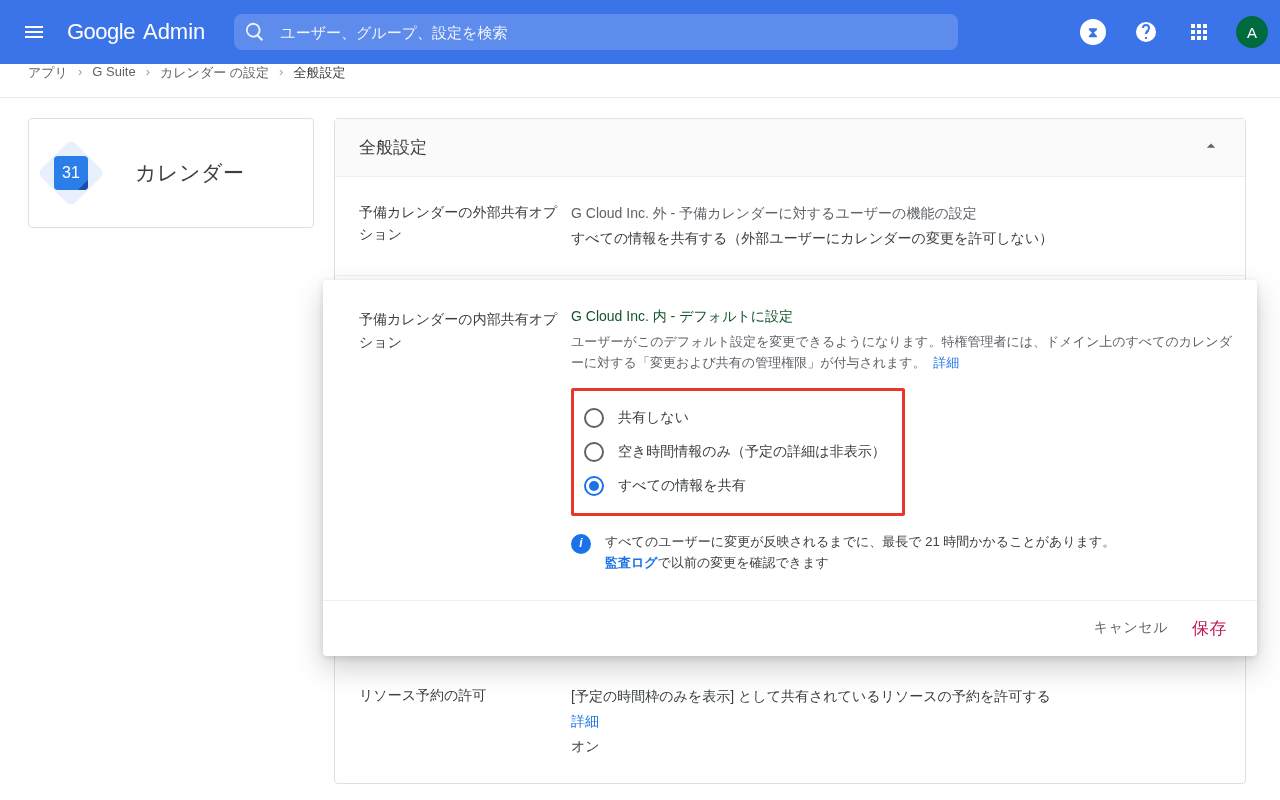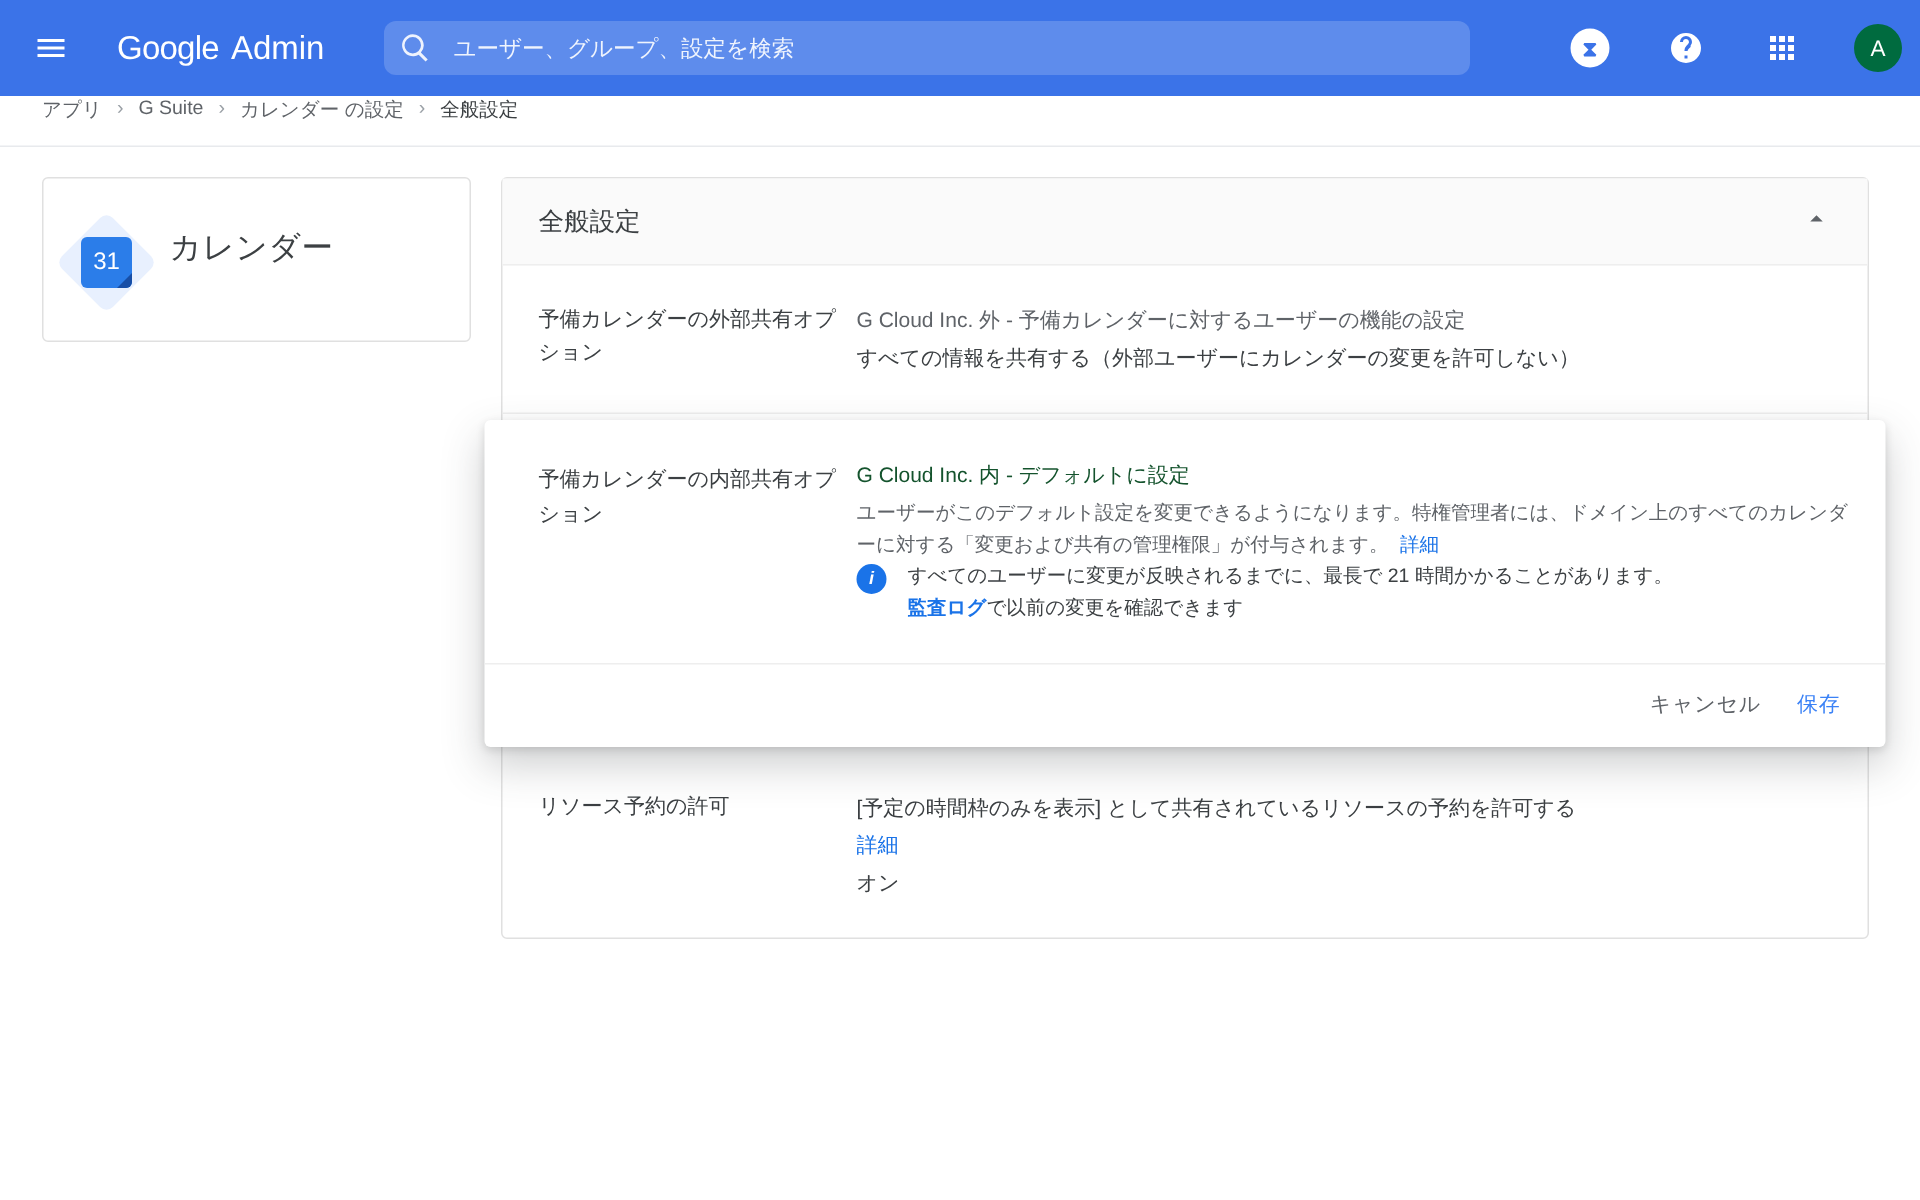--- a/index.html
+++ b/index.html
@@ -1,19 +1,19 @@
 <!DOCTYPE html>
 <html><head>
 <meta charset="utf-8">
 <style>
   * { box-sizing: border-box; margin: 0; padding: 0; font-family: "Helvetica Neue", Arial, "Hiragino Kaku Gothic ProN", "Hiragino Sans", Meiryo, sans-serif; }
   body { width: 1280px; height: 800px; overflow: hidden; background: #fff; color: #202124; font-size: 14px; }
 
   
-  .appbar { height: 64px; background: #3b73e8; display: flex; align-items: center; padding: 0 12px 0 10px; gap: 20px; }
+  .appbar { height: 64px; background: #3b73e8; display: flex; align-items: center; padding: 0 12px 0 10px; gap: 9px; }
   .menu-btn { width: 48px; height: 48px; display:flex; align-items:center; justify-content:center; cursor:pointer; }
   .menu-btn svg { width:24px; height:24px; fill:#fff; }
   .logo-wrap { display:flex; align-items:baseline; gap:2px; margin-right: 20px; }
   .logo-google { font-family: "Product Sans", Arial, sans-serif; font-size: 22px; font-weight: 400; color:#fff; letter-spacing: -0.5px; }
   .logo-admin  { font-size: 22px; font-weight: 400; color:#fff; margin-left:6px; }
   .search-box { flex: 0 0 724px; height: 36px; background: rgba(255,255,255,0.18); border-radius: 8px; display:flex; align-items:center; padding: 0 10px; }
   .search-box svg { width:22px; height:22px; fill:#fff; opacity:0.9; margin-right: 14px; }
   .search-inp { flex:1; border:none; background:transparent; font-size:15px; color:#fff; outline:none; }
   .search-inp::placeholder { color: rgba(255,255,255,0.9); }
   .appbar-spacer { flex:1; }
@@ -24,21 +24,21 @@
 
   
   .crumb-bar { height: 34px; display:flex; align-items:flex-start; padding: 0 18px 12px 28px; gap:10px; font-size:13px; color:#5f6368; border-bottom:1px solid #e8eaed; }
   .crumb-link { color:#5f6368; cursor:pointer; }
   .crumb-sep  { color:#9aa0a6; }
   .crumb-cur  { color:#3c4043; font-weight:500; }
 
   
   .main { display:flex; padding: 20px 0 0 28px; gap:20px; height: calc(100% - 98px); background:#fff; }
 
-  .sidecard { width: 286px; background:#fff; border:1px solid #e0e0e0; border-radius:4px; padding: 32px 18px; display:flex; gap:18px; height:110px; }
+  .sidecard { width: 286px; background:#fff; border:1px solid #e0e0e0; border-radius:4px; padding: 20px 18px; display:flex; align-items:center; gap:40px; height:110px; }
   .cal-icon { width:48px; height:48px; position:relative; }
   .cal-icon .diamond { position:absolute; inset:0; transform:rotate(45deg); background:#e8f0fe; border-radius:6px; }
   .cal-icon .square  { position:absolute; width:34px; height:34px; left:7px; top:7px; background:#2b7de9; border-radius:4px; display:flex; align-items:center; justify-content:center; color:#fff; font-size:16px; font-weight:500; }
   .cal-icon .fold { position:absolute; width:0; height:0; right:7px; bottom:7px; border-style:solid; border-width:0 0 10px 10px; border-color:transparent transparent #174ea6 transparent; border-bottom-right-radius:4px;}
   .side-title { font-size:21px; color:#3c4043; letter-spacing:0.5px; }
 
   .content { flex:1; margin-right: 34px; }
 
   .section-card { background:#fff; border:1px solid #e0e0e0; border-radius:4px; }
 
@@ -67,21 +67,21 @@
   .radio-row.selected .radio-dot { border-color:#1a73e8; }
   .radio-row.selected .radio-dot::after { content:""; width:10px; height:10px; background:#1a73e8; border-radius:50%; }
   .radio-lbl { font-size:14px; color:#3c4043; }
 
   .info-row { display:flex; gap:14px; font-size:13px; color:#3c4043; line-height:1.6; margin-bottom: 8px; }
   .info-badge { width:20px; height:20px; border-radius:50%; background:#1a73e8; color:#fff; display:flex; align-items:center; justify-content:center; font-style:italic; font-weight:bold; font-size:12px; flex:0 0 auto; margin-top:2px; }
   .info-row a { color:#1a73e8; text-decoration:none;font-weight:bold; }
 
   .edit-footer { height:56px; border-top:1px solid #eee; display:flex; align-items:center; justify-content:flex-end; gap:24px; padding: 0 30px; }
   .btn-cancel { color:#5f6368; font-size:14px; cursor:pointer; letter-spacing:0.5px; }
-  .btn-save   { color:#3b82f6; font-size:14px; cursor:not-allowed; letter-spacing:0.5px; }
+  .btn-save   { color:#be185d; font-size:17px; cursor:not-allowed; letter-spacing:0.5px; }
 </style>
 </head>
 <body>
 
 <div class="appbar">
   <div class="menu-btn">
     <svg viewBox="0 0 24 24">
         <path d="M3 6h18v2H3V6zm0 5h18v2H3v-2zm0 5h18v2H3v-2z"></path>
       </svg>
   </div>
@@ -155,20 +155,34 @@
       <div class="edit-panel">
         <div class="edit-body">
           <div class="lbl">予備カレンダーの内部共有オプション</div>
           <div class="val">
             <div class="edit-title">G Cloud Inc. 内 - デフォルトに設定</div>
             <div class="edit-desc">
               <span>ユーザーがこのデフォルト設定を変更できるようになります。特権管理者には、ドメイン上のすべてのカレンダーに対する「変更および共有の管理権限」が付与されます。</span>
               <a href="#" class="link">詳細</a>
             </div>
 
+            <div class="radio-box">
+              <div class="radio-row">
+                <div class="radio-dot"></div>
+                <div class="radio-lbl">共有しない</div>
+              </div>
+              <div class="radio-row">
+                <div class="radio-dot"></div>
+                <div class="radio-lbl">空き時間情報のみ（予定の詳細は非表示）</div>
+              </div>
+              <div class="radio-row selected">
+                <div class="radio-dot"></div>
+                <div class="radio-lbl">すべての情報を共有</div>
+              </div>
+            </div>
 
             <div class="info-row">
               <div class="info-badge">i</div>
               <div>
                 <span>すべてのユーザーに変更が反映されるまでに、最長で 21 時間かかることがあります。</span><br>
                 <a href="#">監査ログ</a><span>で以前の変更を確認できます</span>
               </div>
             </div>
           </div>
         </div>

